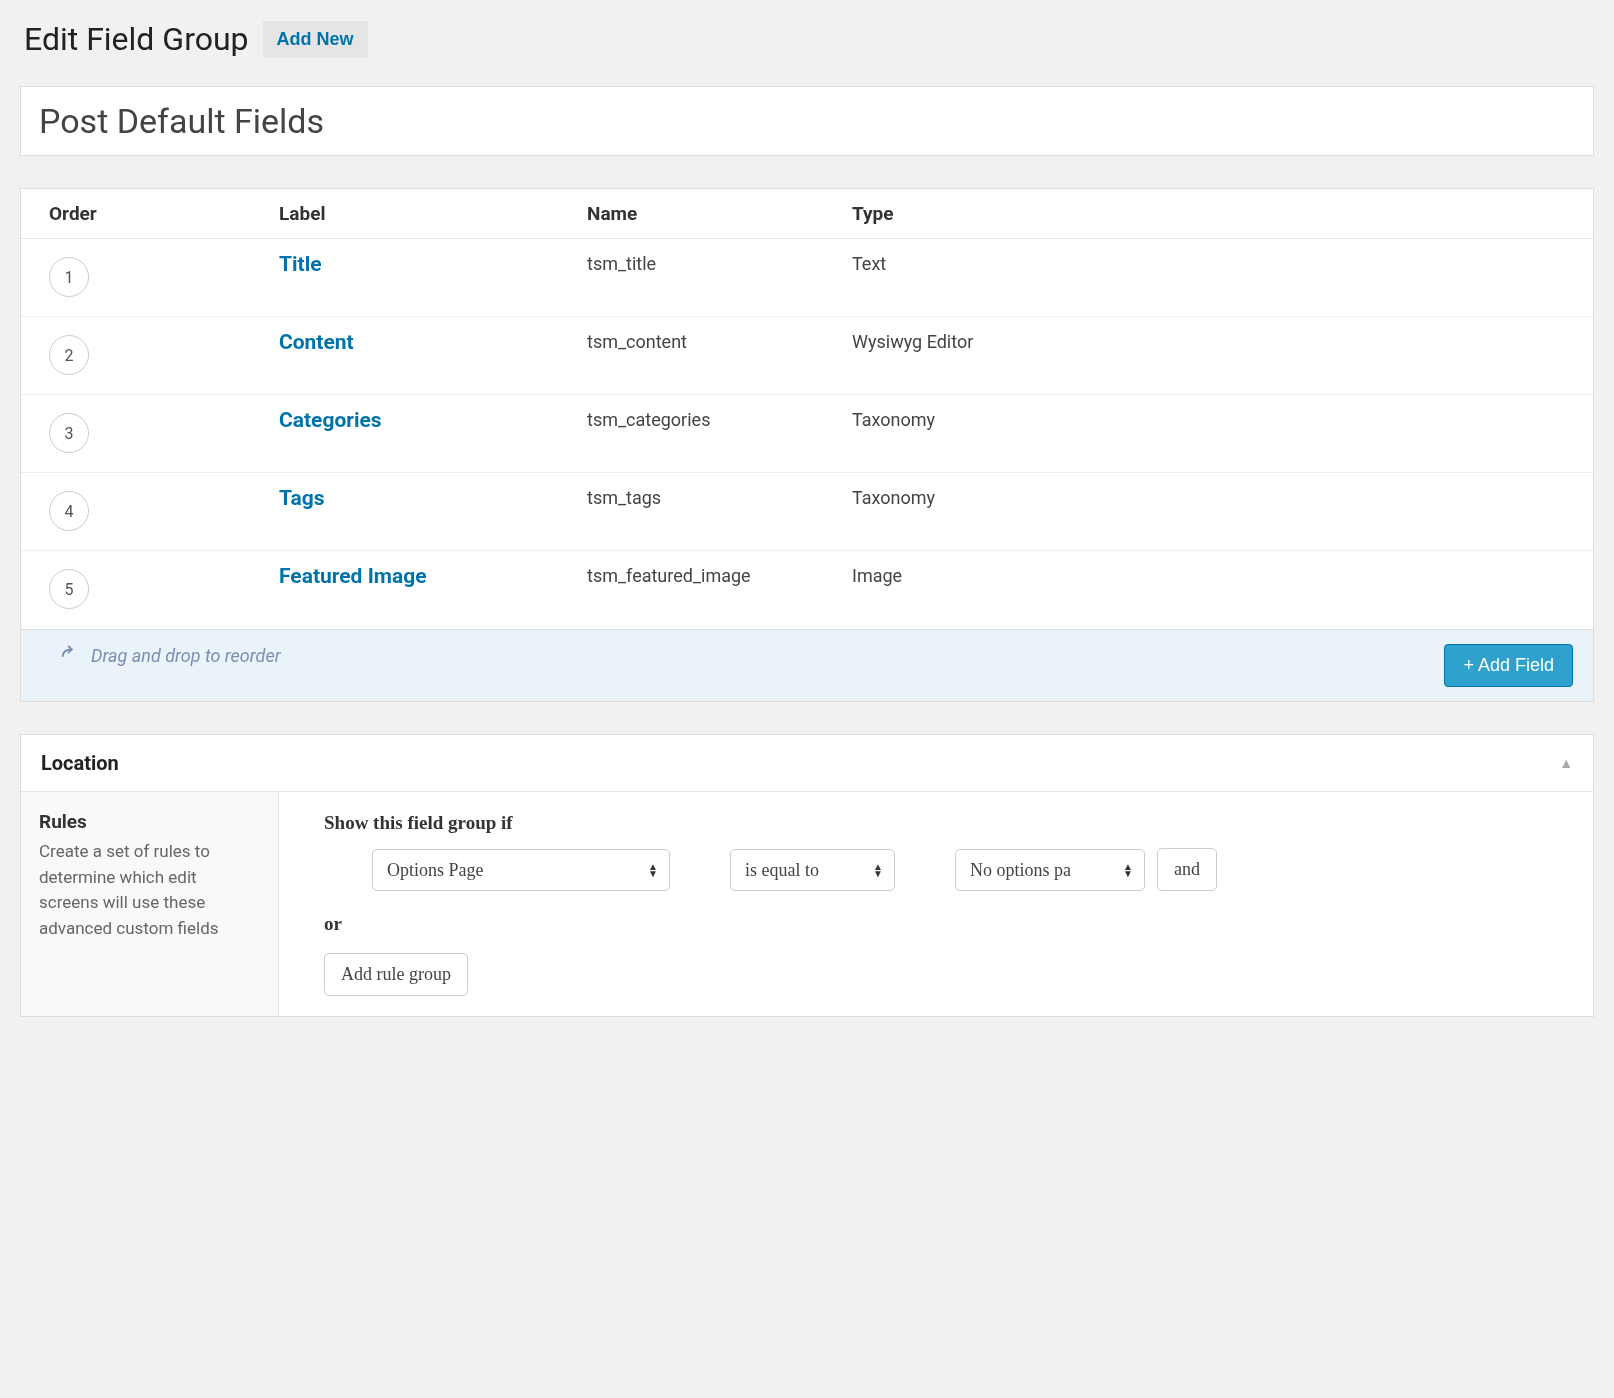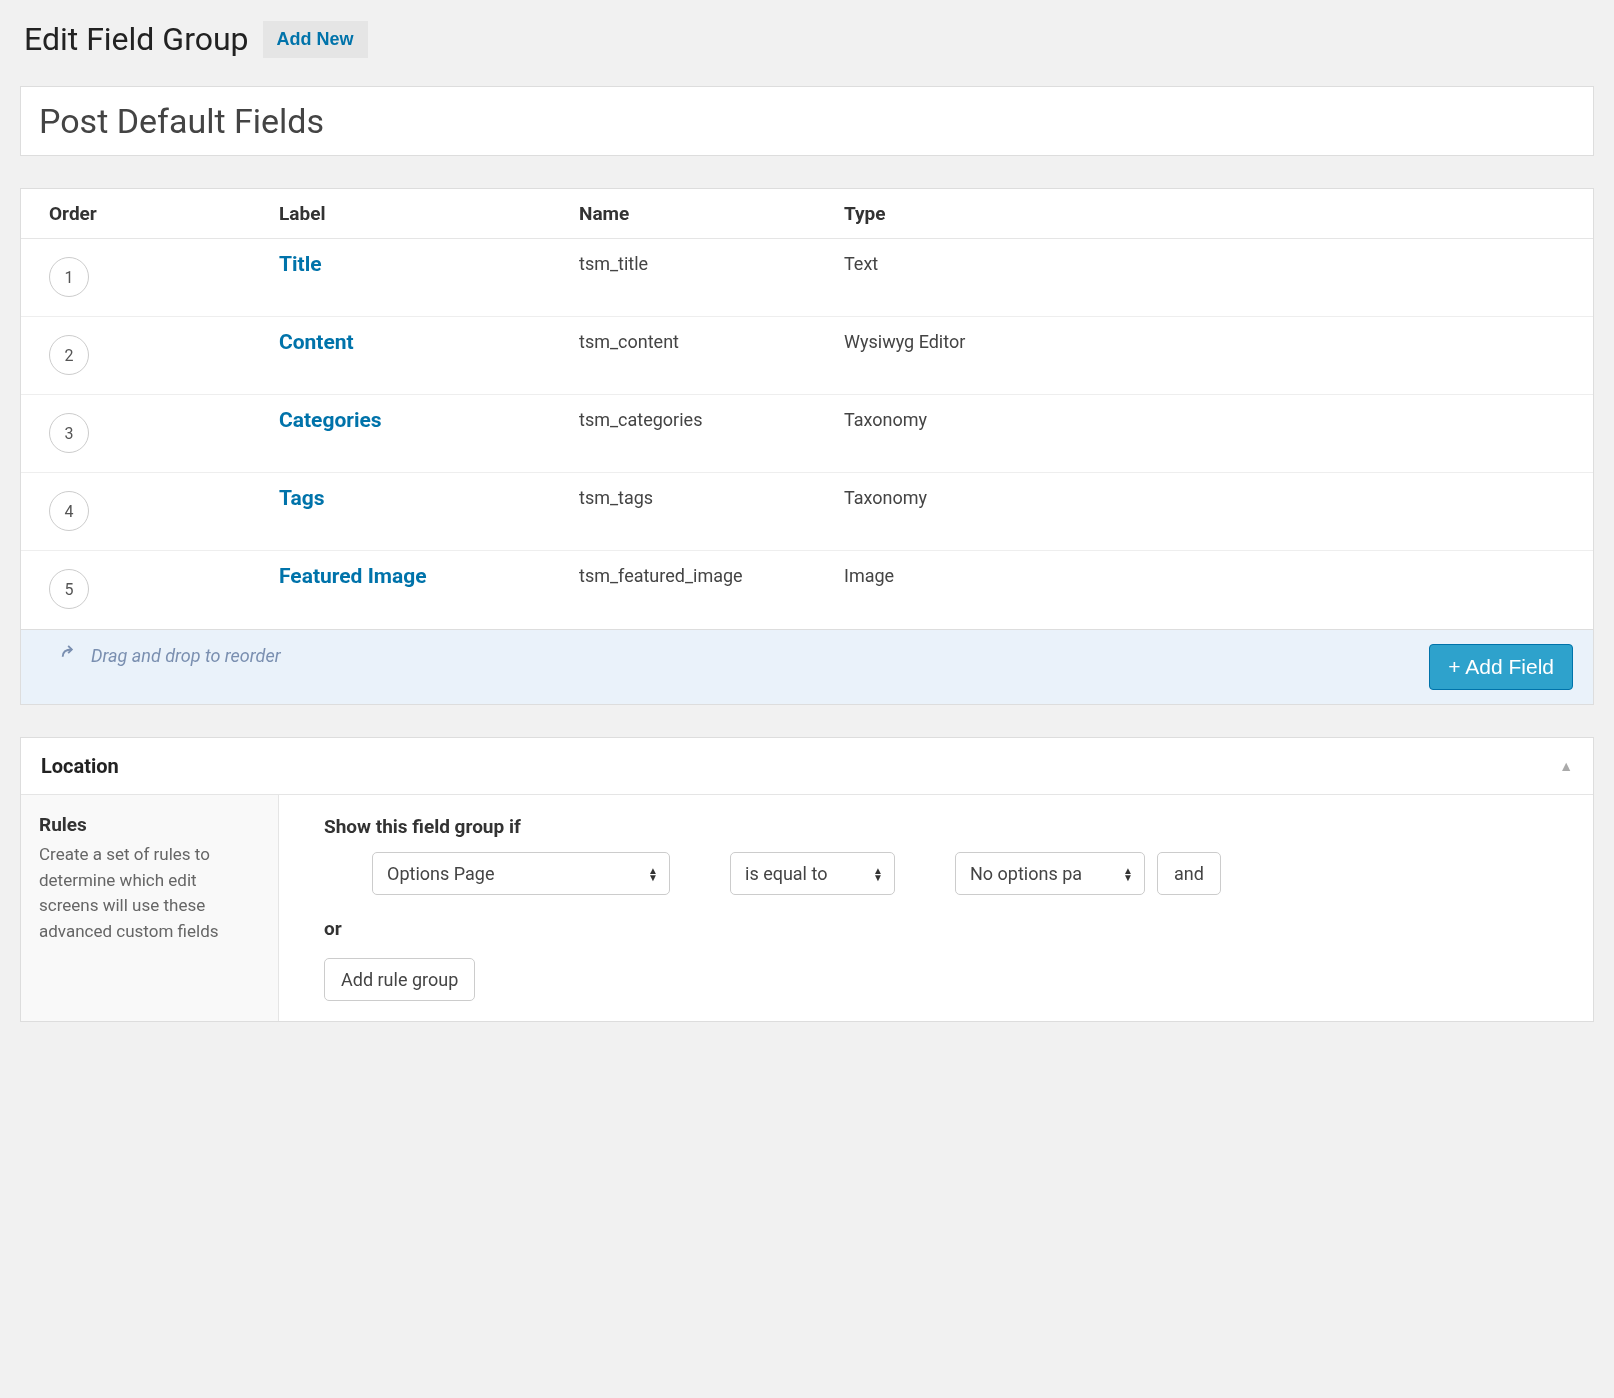--- a/index.html
+++ b/index.html
@@ -50,21 +50,21 @@
     .fields-header {
       display: flex;
       padding: 13px 10px 13px 28px;
       border-bottom: 1px solid #e5e5e5;
       font-weight: 700;
       font-size: 19px;
       color: #333;
     }
     .col-order { width: 230px; flex-shrink: 0; }
     .col-label { width: 300px; flex-shrink: 0; }
-    .col-name  { width: 265px; flex-shrink: 0; }
+    .col-name  { width: 265px; flex-shrink: 0; margin-left: 8px; }
     .col-type  { flex: 1; }
     .field-row {
       display: flex;
       align-items: flex-start;
       padding: 10px 10px 10px 28px;
       border-bottom: 1px solid #eee;
       font-size: 18px;
       color: #444;
       min-height: 78px;
     }
@@ -111,21 +111,21 @@
     }
     .drag-icon {
       width: 22px;
       height: 22px;
       color: #7a8fb0;
     }
     .add-field-btn {
       background: #2ea2cc;
       color: #fff;
       border: 1px solid #0073aa;
-      font-size: 21px;
+      font-size: 18px;
       font-weight: 500;
       padding: 10px 18px;
       border-radius: 4px;
       cursor: pointer;
     }
     .location-box {
       background: #fff;
       border: 1px solid #ddd;
     }
     .location-header {
@@ -162,20 +162,21 @@
       margin-bottom: 6px;
     }
     .location-sidebar p {
       font-size: 17px;
       color: #666;
       line-height: 1.5;
     }
     .location-main {
       flex: 1;
       padding: 20px 24px;
+      font-family: Liberation Serif, serif;
     }
     .location-main .show-if {
       font-size: 19px;
       font-weight: 700;
       color: #333;
       margin-bottom: 14px;
     }
     .rule-row {
       display: flex;
       gap: 12px;

